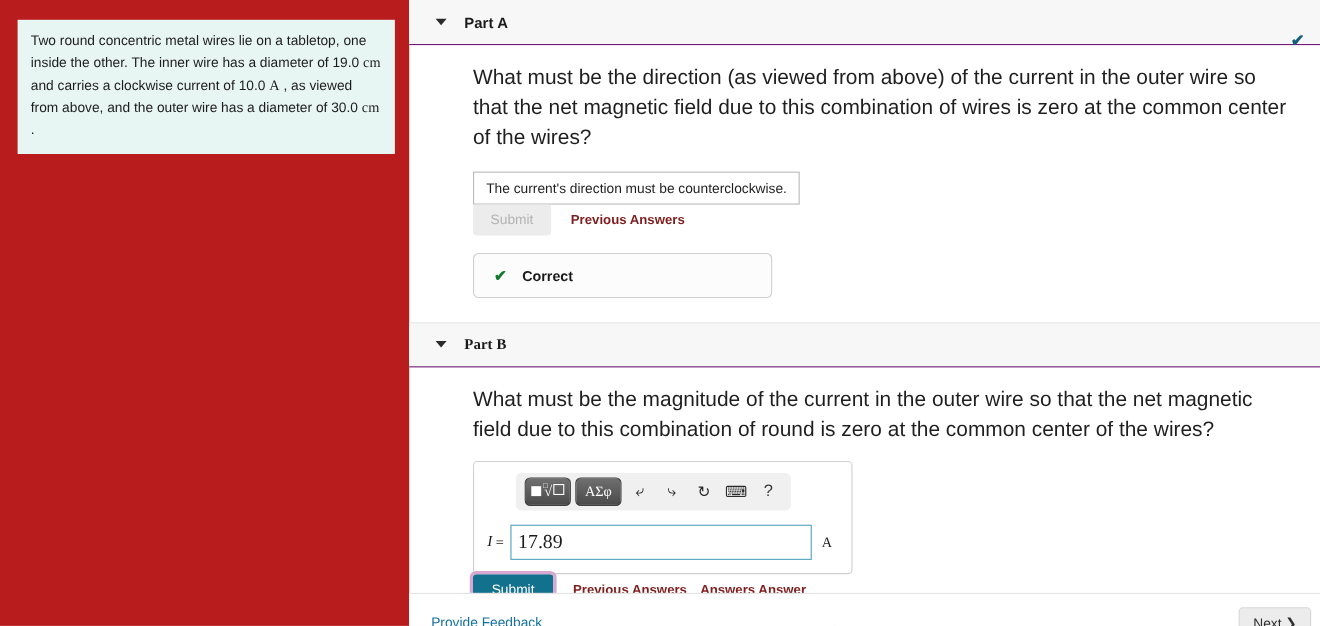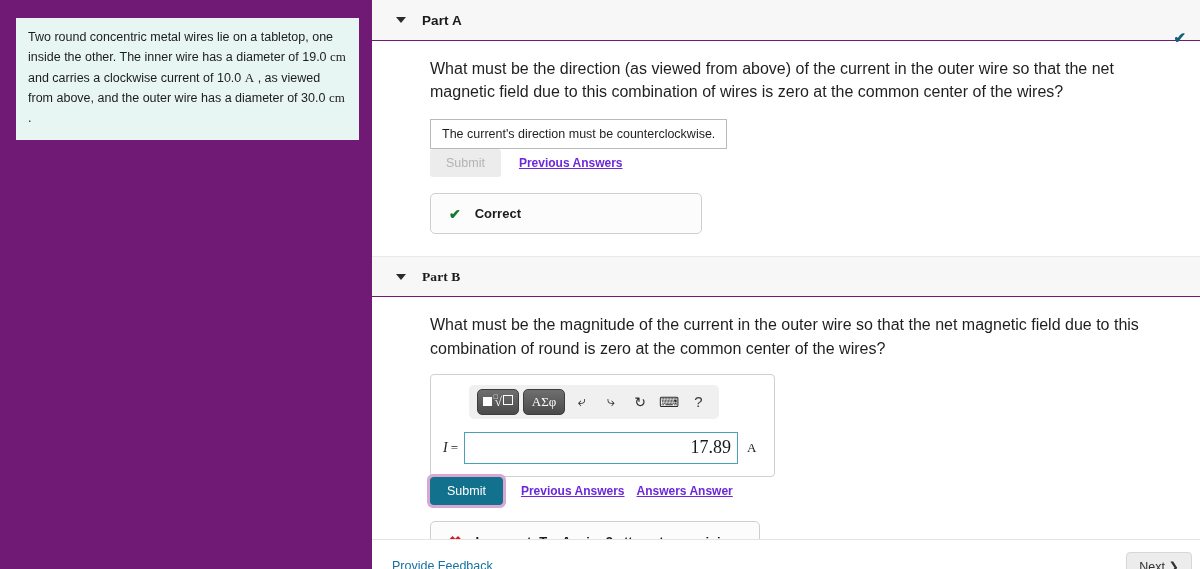--- a/index.html
+++ b/index.html
@@ -21,21 +21,21 @@
     height: 569px;
   }
 
   
   .left-pane {
     position: absolute;
     left: 0;
     top: 0;
     width: 429px;
     height: 569px;
-    background: #701a75;
+    background: #b91c1c;
     border-right: 1px solid #c9d6e0;
     box-sizing: border-box;
   }
   .problem-box {
     position: absolute;
     left: 16px;
     top: 18px;
     width: 343px;
     background: #e8f6f3;
     padding: 10px 12px 12px 12px;
@@ -95,21 +95,21 @@
     font-size: 15px;
     font-weight: bold;
     line-height: 1;
   }
 
   .part-body {
     padding: 16px 26px 0 58px;
     box-sizing: border-box;
   }
   .question {
-    font-size: 16px;
+    font-size: 19px;
     line-height: 1.45;
     color: #1f1f1f;
     max-width: 772px;
   }
 
   .answer-readonly {
     margin-top: 16px;
     display: inline-block;
     border: 1px solid #b9b9b9;
     border-radius: 0;
@@ -141,24 +141,23 @@
     border: none;
     border-radius: 3px;
     padding: 7px 17px;
     font-size: 12.5px;
     font-family: "Liberation Sans", sans-serif;
     cursor: pointer;
     outline: 3px solid #d9a8d2;
     outline-offset: 0px;
   }
   .link {
-    color: #6d28d9;
+    color: #7f1d1d;
     font-size: 12px;
     font-weight: bold;
-    text-decoration: underline;
     cursor: pointer;
   }
 
   .feedback-box {
     margin-top: 16px;
     display: inline-flex;
     align-items: center;
     border: 1px solid #cfcfcf;
     border-radius: 5px;
     background: #fcfcfc;
@@ -276,21 +275,20 @@
     width: 274px;
     height: 32px;
     border: 1px solid #4da0bd;
     box-sizing: border-box;
     font-family: "Liberation Serif", serif;
     font-size: 18px;
     color: #1a1a1a;
     padding: 0 6px;
     background: #ffffff;
     outline: none;
-    text-align: right;
   }
   .unit-label {
     font-family: "Liberation Serif", serif;
     font-size: 13px;
     margin-left: 9px;
     color: #1a1a1a;
   }
 
   
   .footer {

